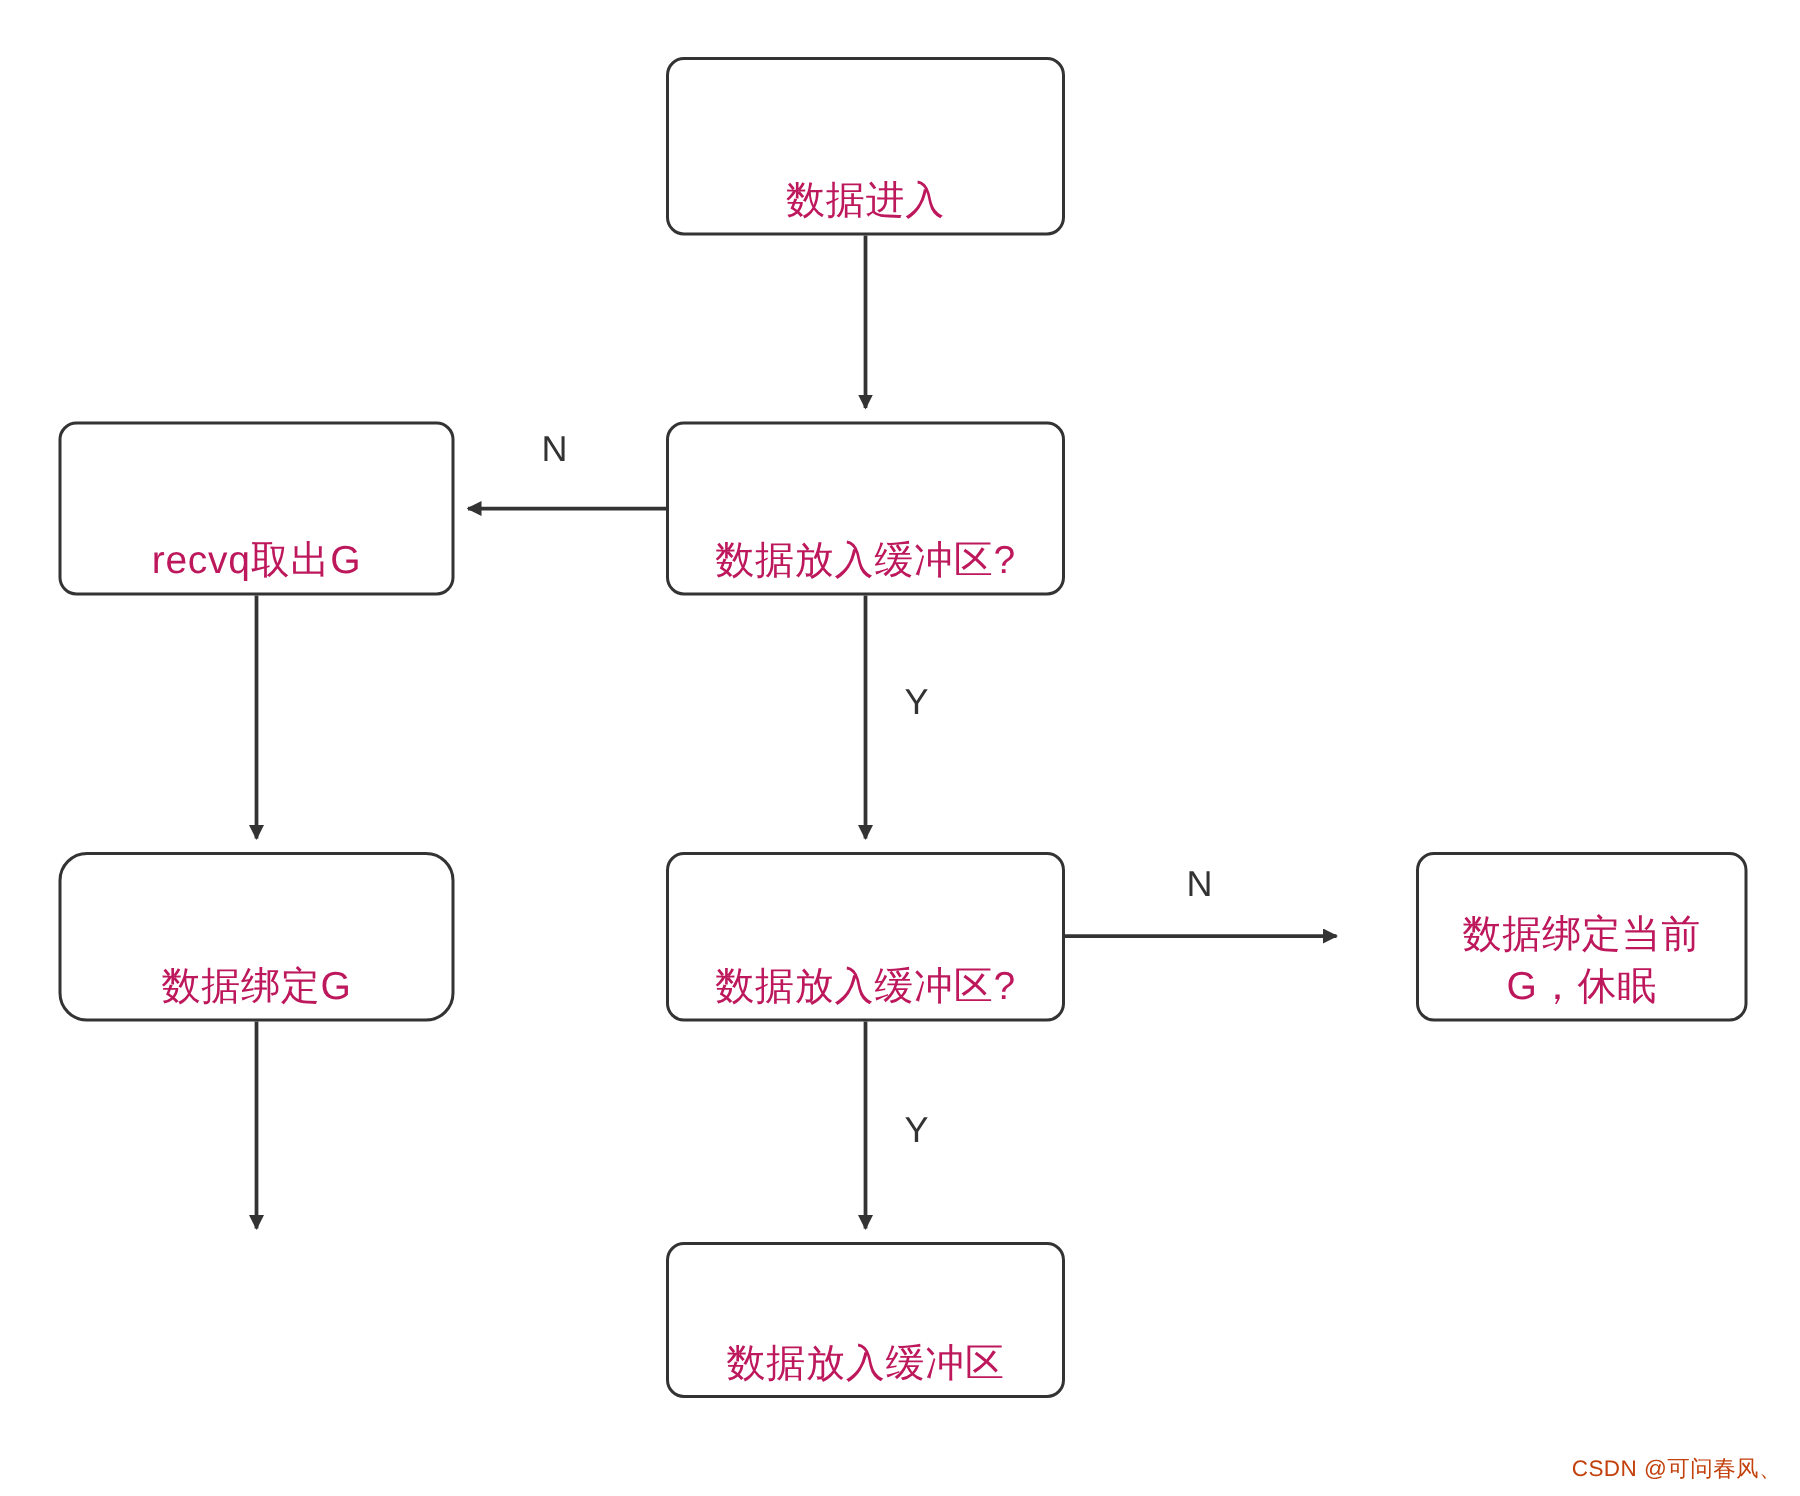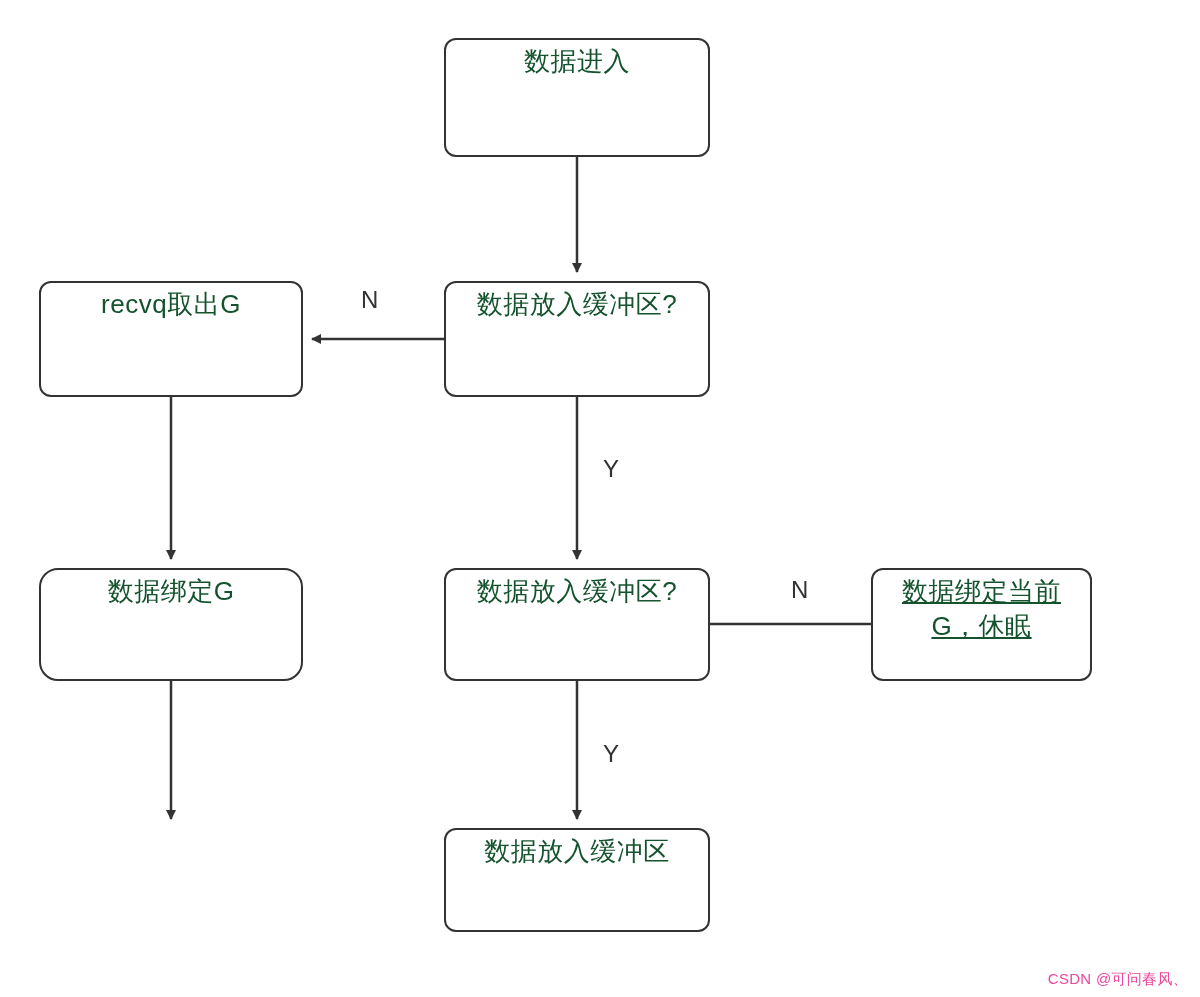--- a/index.html
+++ b/index.html
@@ -24,24 +24,24 @@
     width: 1200px;
     height: 997px;
   }
   .node {
     position: absolute;
     box-sizing: border-box;
     background: #ffffff;
     border: 2px solid #333333;
     border-radius: 12px;
     display: flex;
-    align-items: flex-start;
+    align-items: flex-end;
     justify-content: center;
     text-align: center;
-    color: #14532d;
+    color: #be185d;
     font-size: 26px;
     line-height: 1.35;
     letter-spacing: 0.5px;
     padding: 4px 14px;
     z-index: 2;
   }
   .node-label {
     display: block;
     white-space: pre-line;
   }
@@ -51,21 +51,21 @@
     font-size: 24px;
     line-height: 1;
     z-index: 3;
     background: transparent;
   }
   #watermark {
     position: absolute;
     right: 12px;
     bottom: 8px;
     font-size: 15px;
-    color: #ec4899;
+    color: #c2410c;
     letter-spacing: 0.3px;
     z-index: 4;
   }
 </style>
 </head>
 <body>
 
 <div id="canvas">
 
   <svg id="edges" viewBox="0 0 1200 997" xmlns="http://www.w3.org/2000/svg">
@@ -117,21 +117,21 @@
   </div>
 
   <div class="node" style="left:39px; top:568px; width:264px; height:113px;border-radius:19px;">
     <span class="node-label">数据绑定G</span>
   </div>
 
   <div class="node" style="left:444px; top:568px; width:266px; height:113px;">
     <span class="node-label">数据放入缓冲区?</span>
   </div>
 
-  <div class="node" style="left:871px; top:568px; width:221px; height:113px;text-decoration:underline;">
+  <div class="node" style="left:944px; top:568px; width:221px; height:113px;">
     <span class="node-label">数据绑定当前G，休眠</span>
   </div>
 
 
   <div class="node" style="left:444px; top:828px; width:266px; height:104px;">
     <span class="node-label">数据放入缓冲区</span>
   </div>
 
   <span class="edge-label" style="left:361px; top:288px;">N</span>
 

